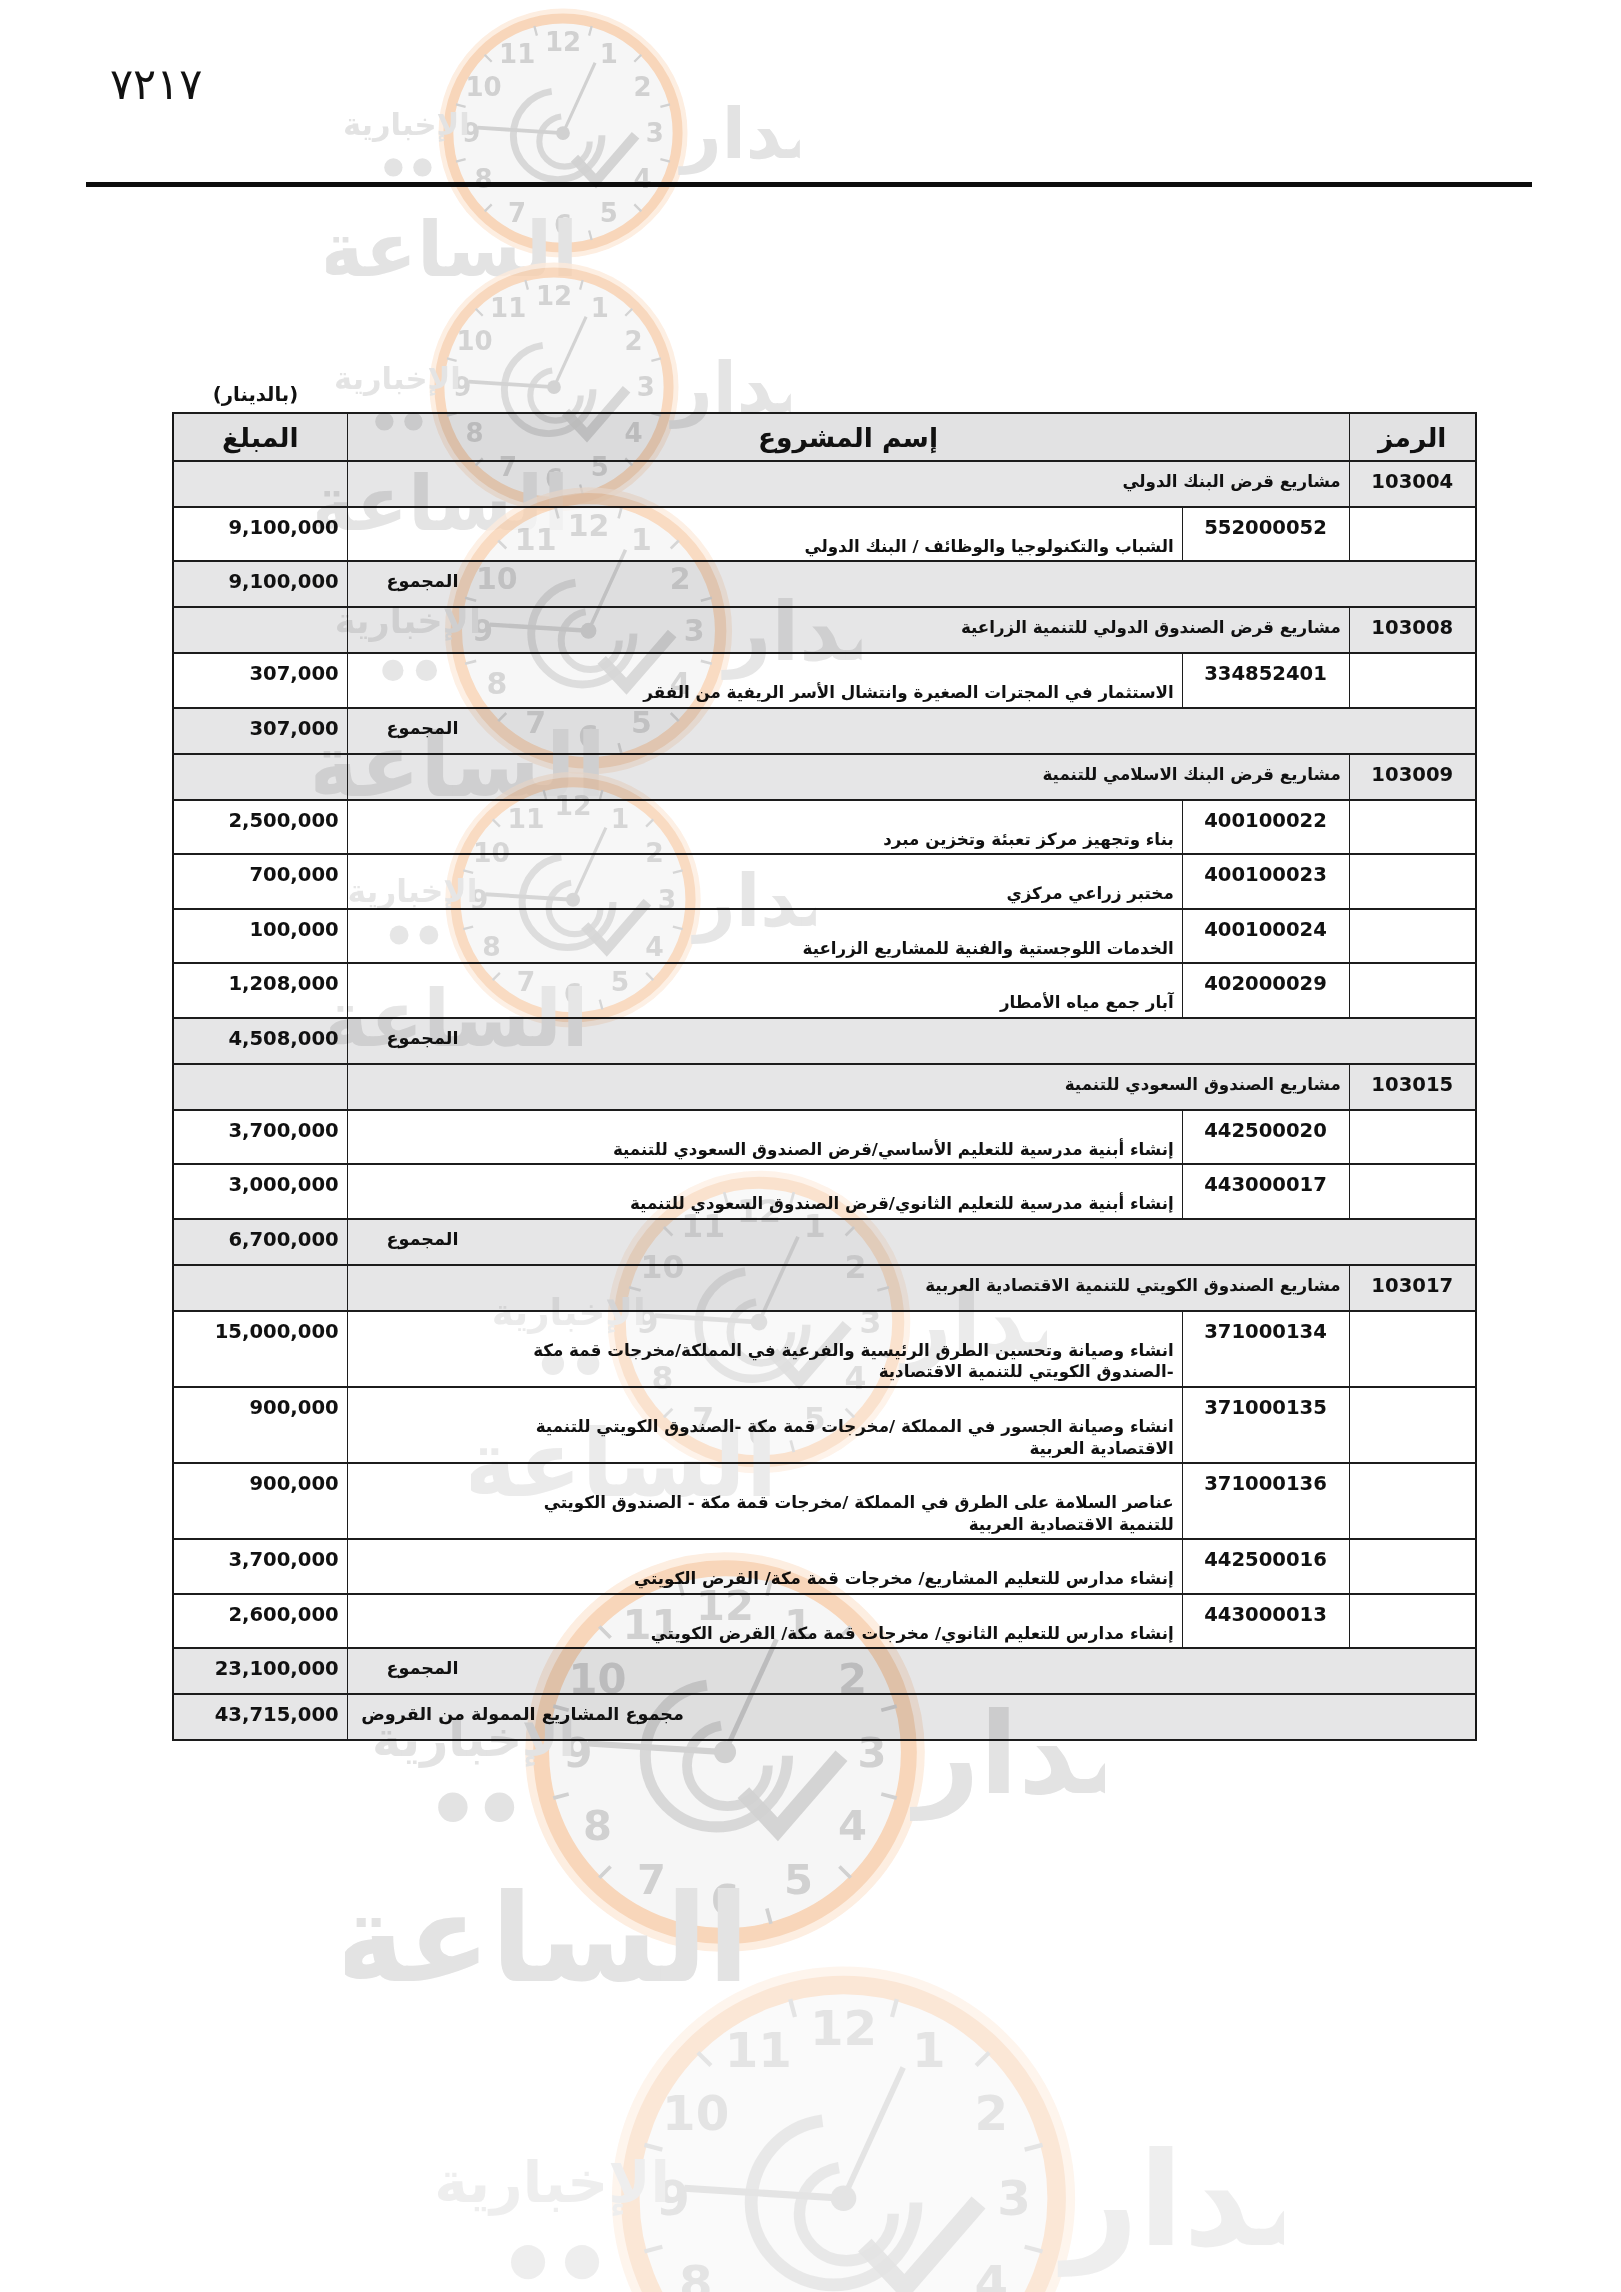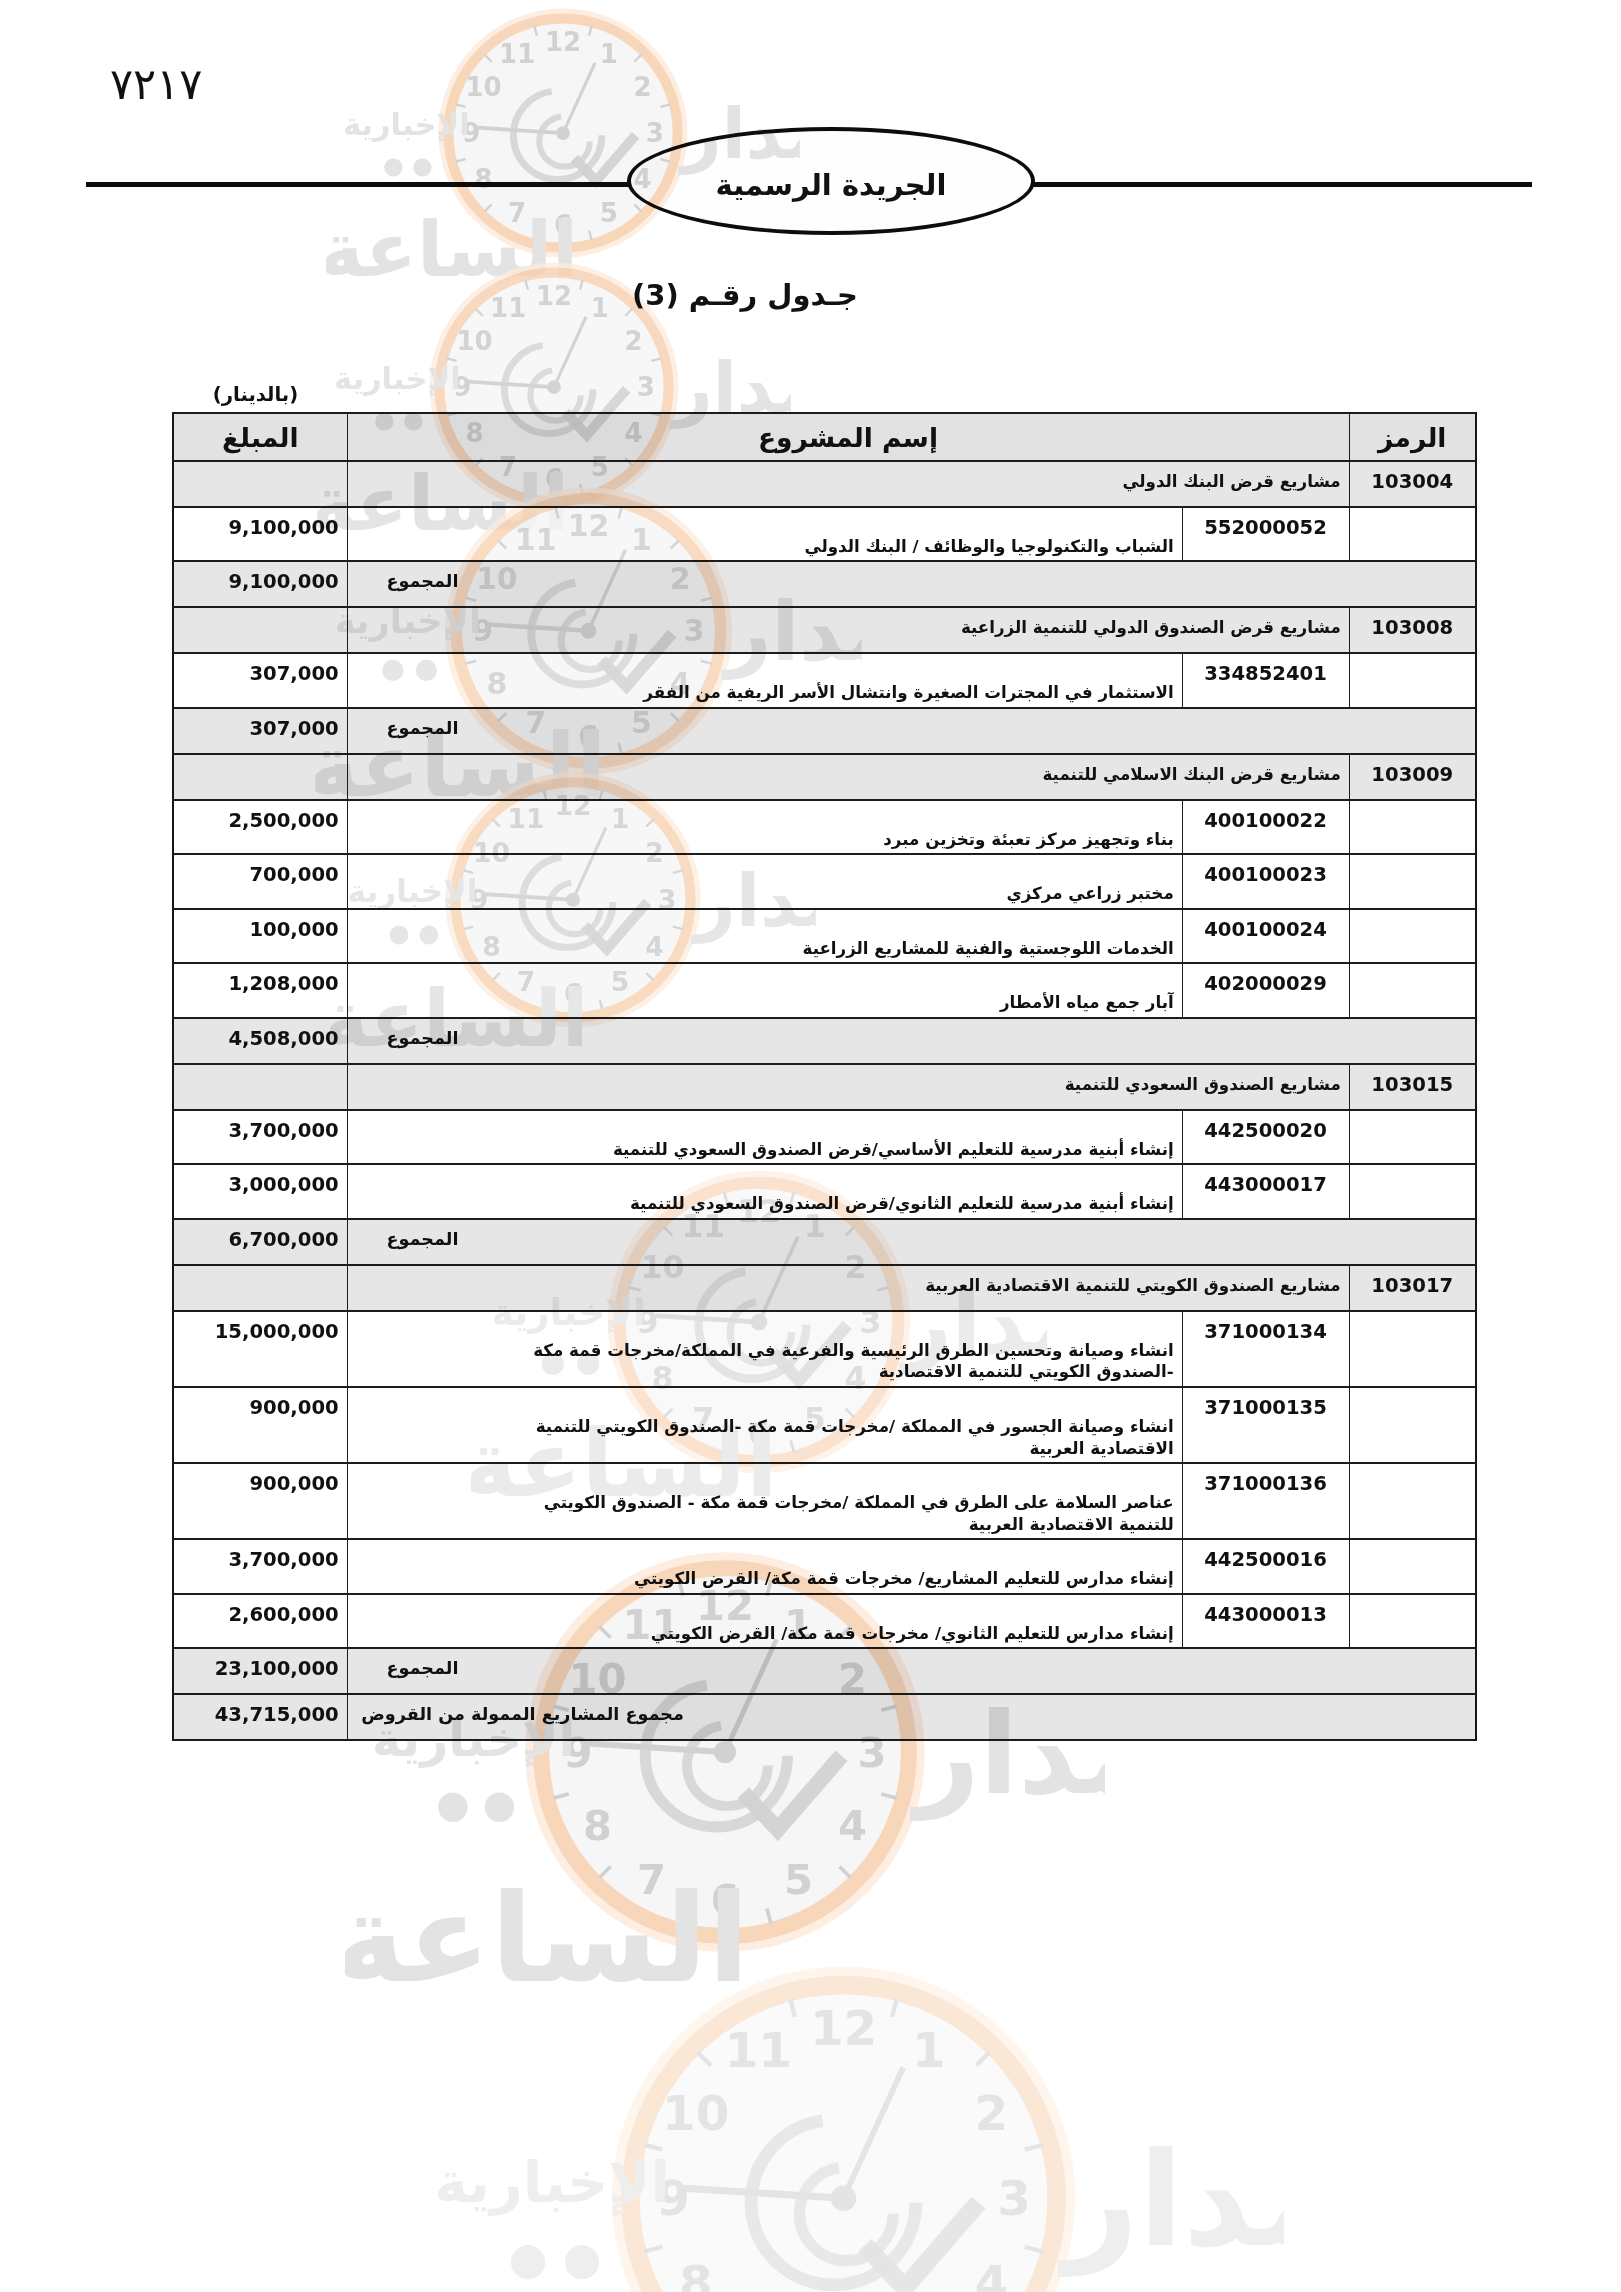--- a/index.html
+++ b/index.html
@@ -100,25 +100,21 @@
     <text class="wm-text" x="160" y="382" font-size="100" font-weight="bold" text-anchor="middle" fill="#dedede">الساعة</text>
     <text class="wm-text" x="105" y="198" font-size="40" font-weight="bold" text-anchor="middle" fill="#dedede">الإخبارية</text>
     <circle class="wm-text-fill" cx="88" cy="240" r="12" fill="#dedede"></circle>
     <circle class="wm-text-fill" cx="126" cy="240" r="12" fill="#dedede"></circle>
   </symbol>
 </svg>
 
 <div class="layer">
   <div class="page-number">٧٢١٧</div>
   <div class="rule"></div>
-  <div class="badge">
-    <span>الجريدة الرسمية</span>
-  </div>
   <div class="titles">
-    <div class="title">جـدول رقـم (3)</div>
   </div>
   <div class="currency-note">(بالدينار)</div>
 
   <table class="loans">
     <colgroup>
       <col style="width:127px">
         <col style="width:167px">
         <col style="width:835px">
         <col style="width:174px">
     </colgroup>

